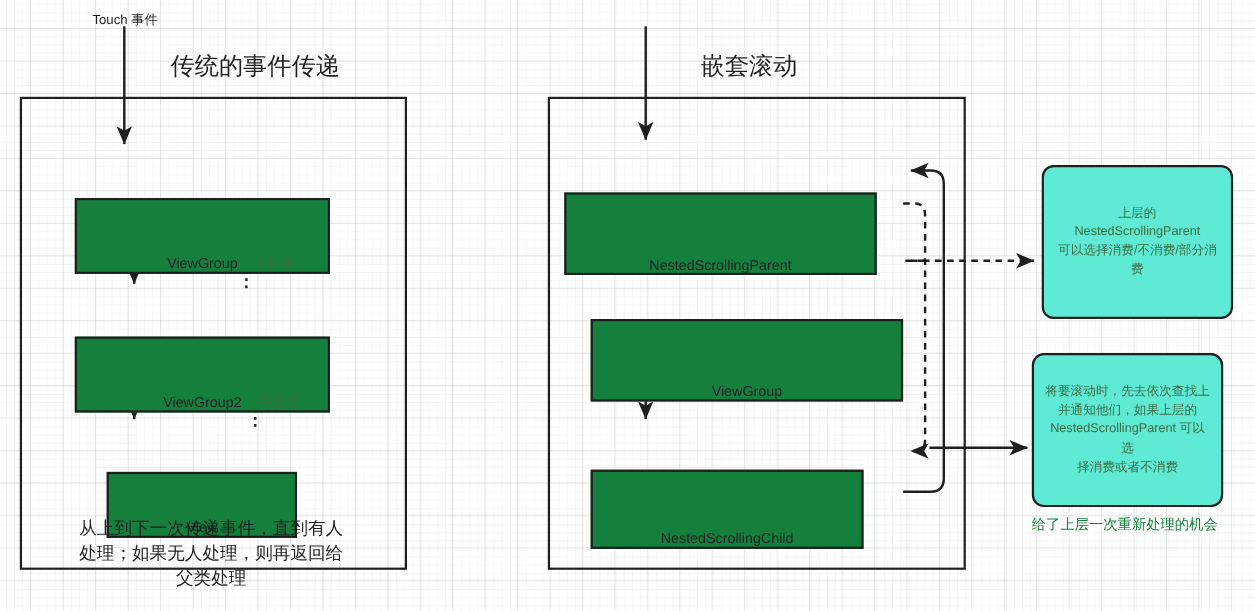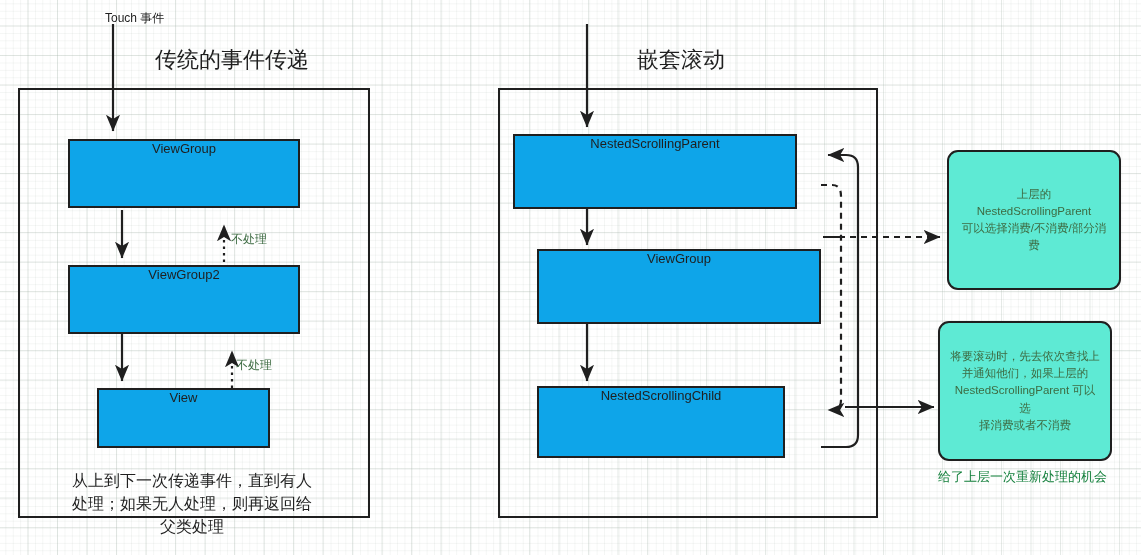--- a/index.html
+++ b/index.html
@@ -28,28 +28,29 @@
     background-position: -2px -4px, -2px -4px, -2px -4px, -2px -4px;
     pointer-events: none;
   }
   #svg-layer {
     position: absolute;
     left: 0; top: 0;
   }
   .node {
     position: absolute;
     box-sizing: border-box;
-    background: #0ea5e9;
+    background: #15803d;
     border: 2px solid #1f1f1f;
     display: flex;
-    align-items: flex-start;
+    align-items: flex-end;
     justify-content: center;
     color: #1f1f1f;
     font-size: 13px;
     white-space: nowrap;
+    margin-top: 41px;
   }
   .panel {
     position: absolute;
     box-sizing: border-box;
     background: transparent;
     border: 2px solid #1f1f1f;
   }
   .panel-title {
     position: absolute;
     color: #1f1f1f;
@@ -133,21 +134,21 @@
 
   <path d="M 821,185 L 832,185 Q 841,185 841,196 L 841,400 Q 841,410 832,410 L 828,410" fill="none" stroke="#1f1f1f" stroke-width="2.2" stroke-dasharray="6,5" marker-end="url(#arrow-dash)"></path>
 
   <line x1="828" y1="237" x2="940" y2="237" stroke="#1f1f1f" stroke-width="2.2" stroke-dasharray="6,5" marker-end="url(#arrow-dash)"></line>
 
   <line x1="823" y1="237" x2="845" y2="237" stroke="#1f1f1f" stroke-width="2.2" stroke-dasharray="6,5"></line>
 
   <line x1="845" y1="407" x2="934" y2="407" stroke="#1f1f1f" stroke-width="2.2" marker-end="url(#arrow-solid)"></line>
 </svg>
 
-<div class="touch-label" style="left:84px; top:10px;margin-left:21px;">Touch 事件</div>
+<div class="touch-label" style="left:84px; top:10px;">Touch 事件</div>
 
 <div class="panel-title" style="left:155px; top:45px;">传统的事件传递</div>
 
 <div class="panel" style="left:18px; top:88px; width:352px; height:430px;"></div>
 
 <div class="node" style="left:68px; top:139px; width:232px; height:69px;">
   <span>ViewGroup</span>
 </div>
 
 <div class="node" style="left:68px; top:265px; width:232px; height:69px;">

